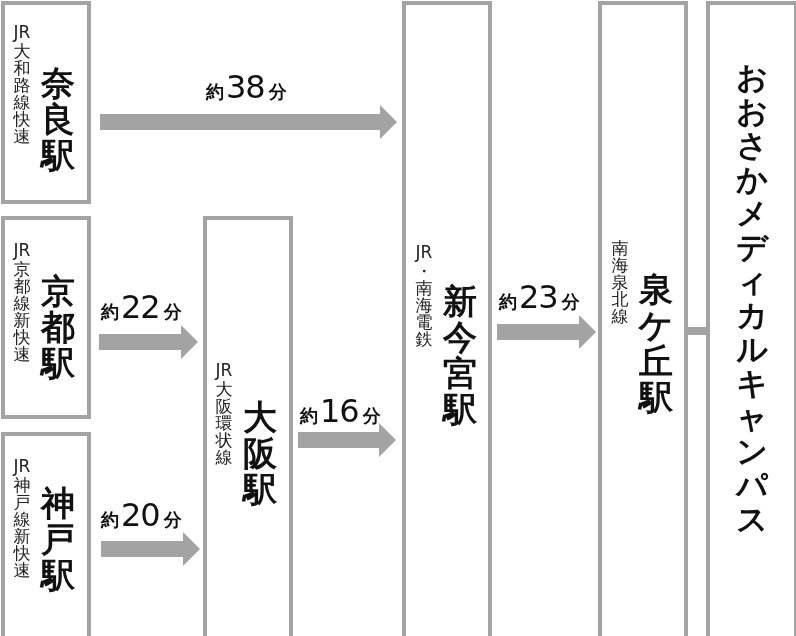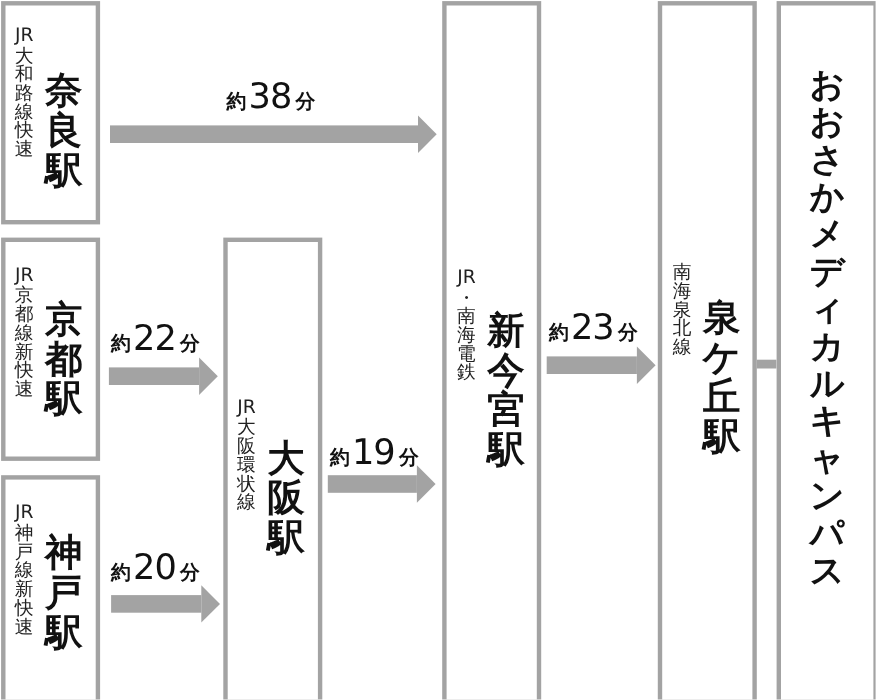--- a/index.html
+++ b/index.html
@@ -154,21 +154,21 @@
 
 <div class="time" style="left:101px;top:496px;">
   <span class="pre">約</span>
     <span class="num">20</span>
     <span class="unit">分</span>
 </div>
 <div class="arrow" style="left:101px;top:541px;width:82px;"></div>
 
 <div class="time" style="left:300px;top:392px;">
   <span class="pre">約</span>
-    <span class="num">19</span>
+    <span class="num">16</span>
     <span class="unit">分</span>
 </div>
 <div class="arrow" style="left:298px;top:432px;width:81px;"></div>
 
 <div class="time" style="left:499px;top:278px;">
   <span class="pre">約</span>
     <span class="num">23</span>
     <span class="unit">分</span>
 </div>
 <div class="arrow" style="left:497px;top:324px;width:82px;"></div>

